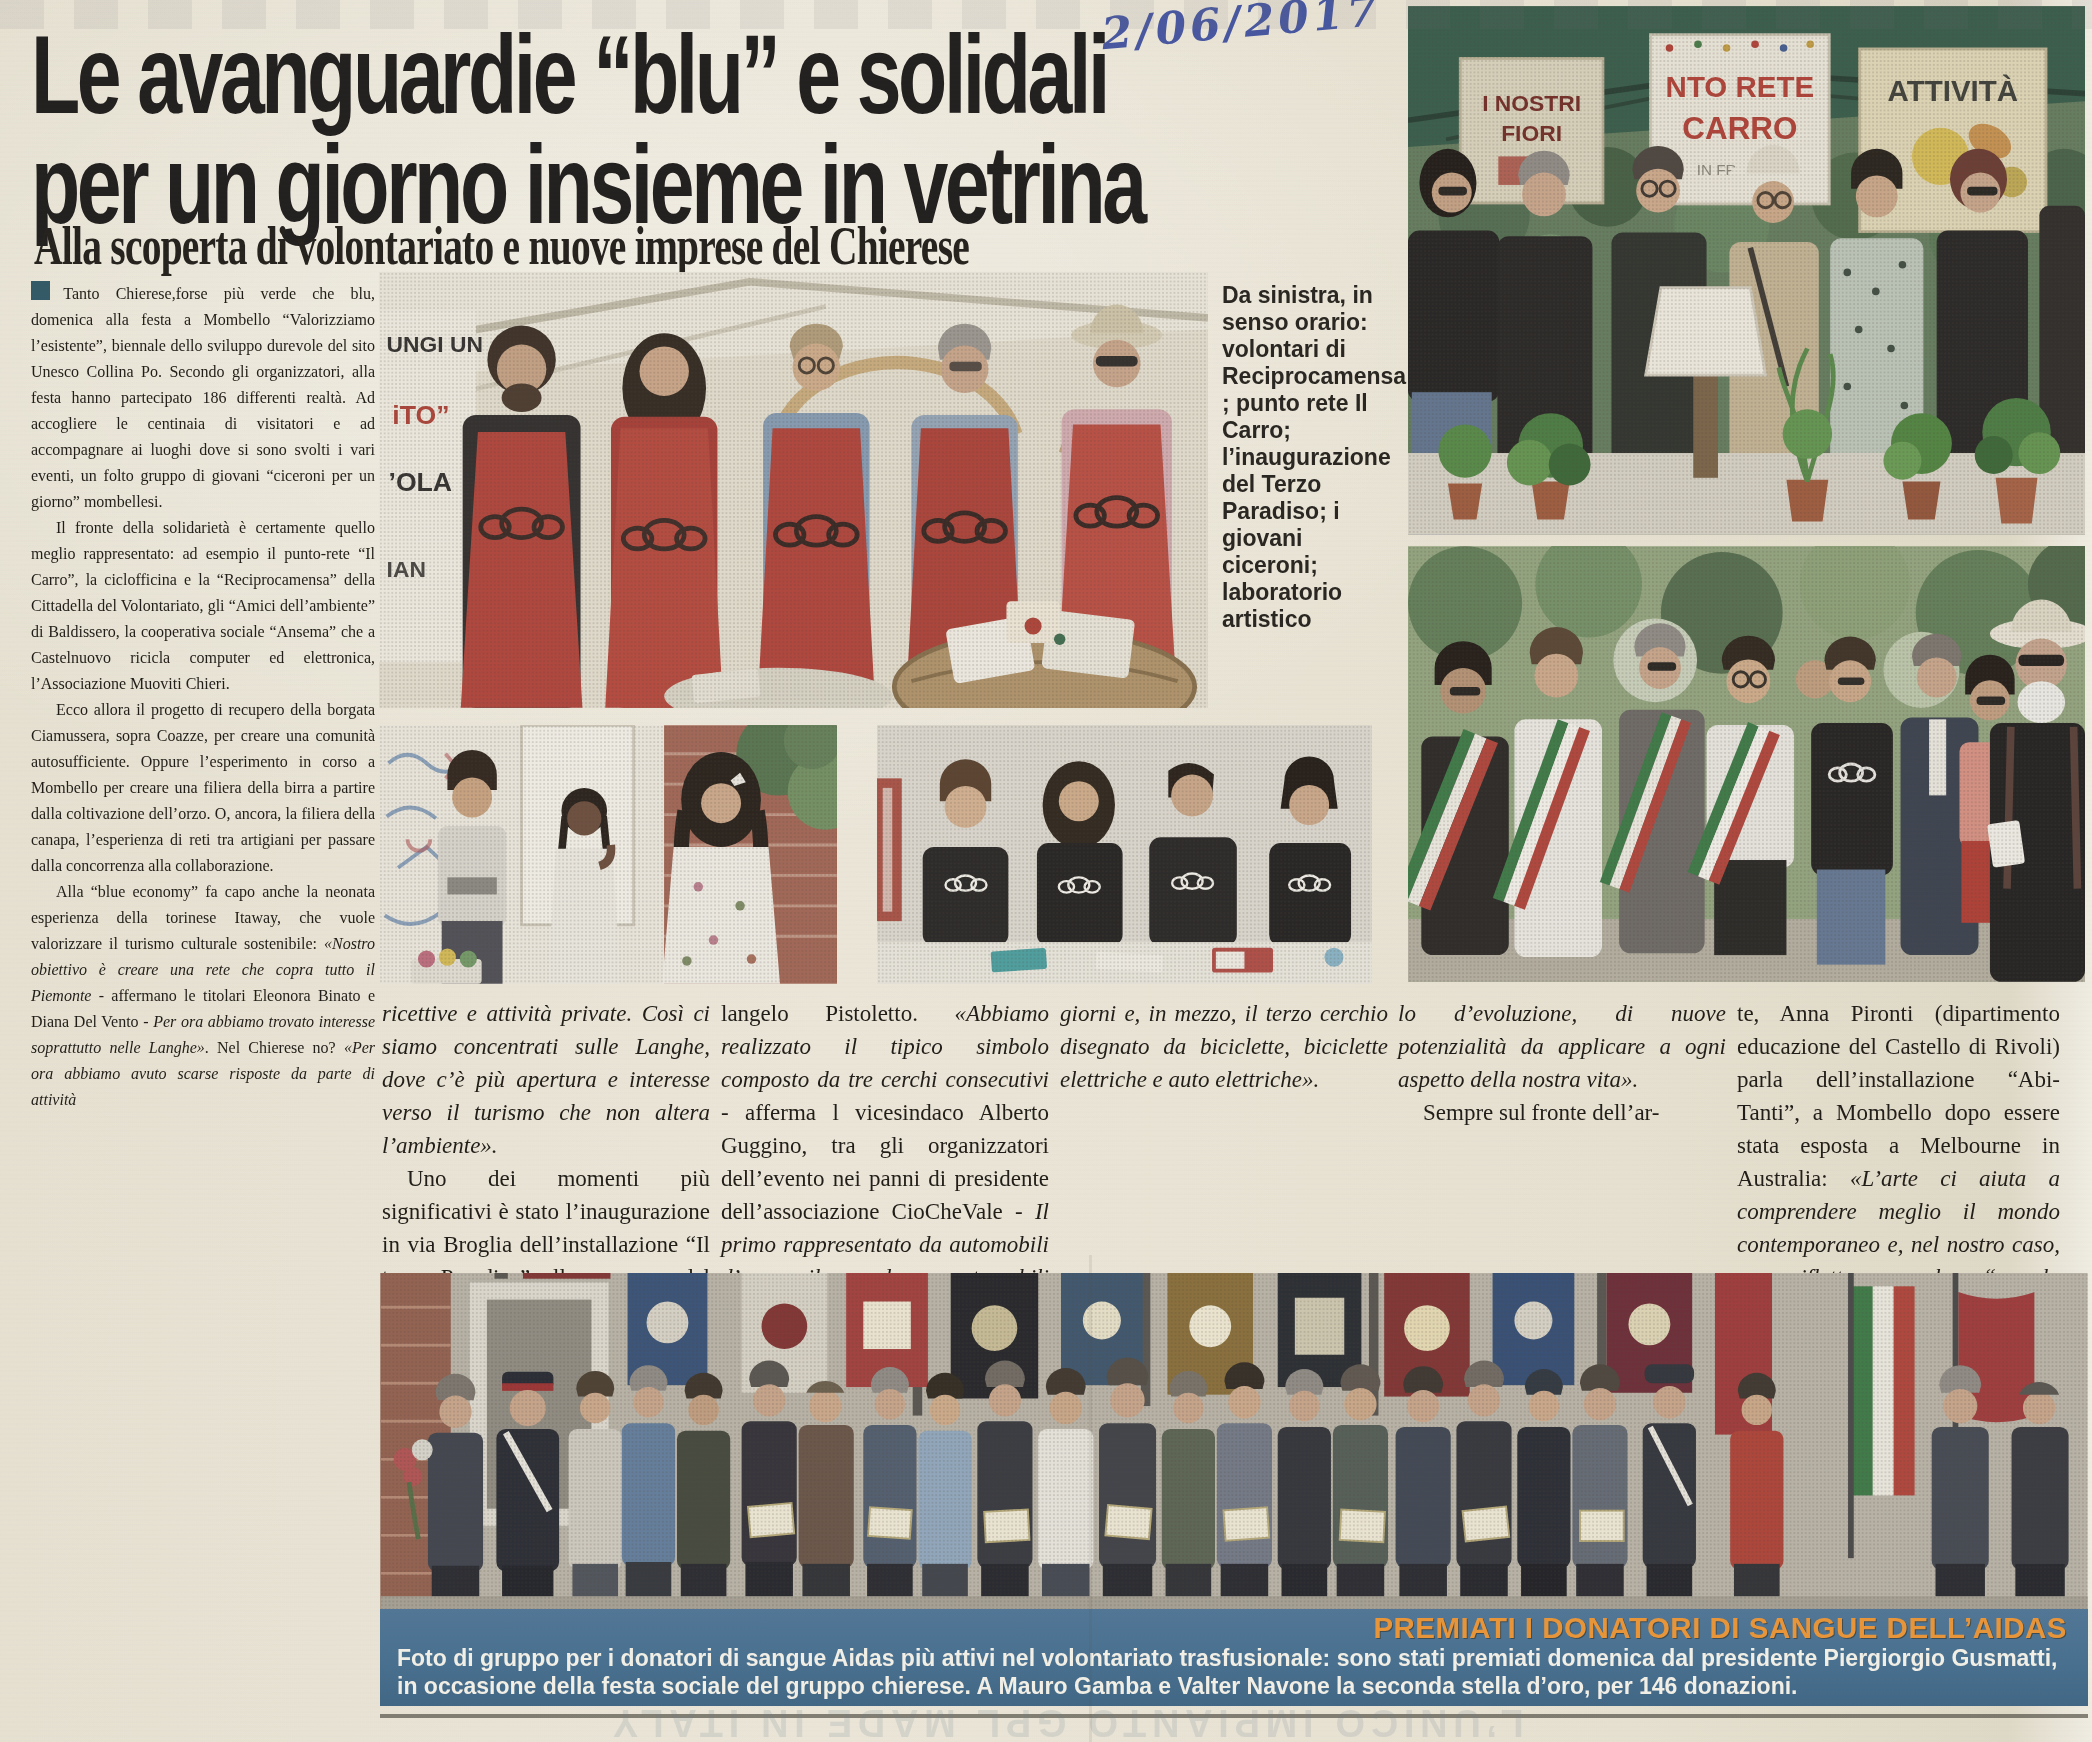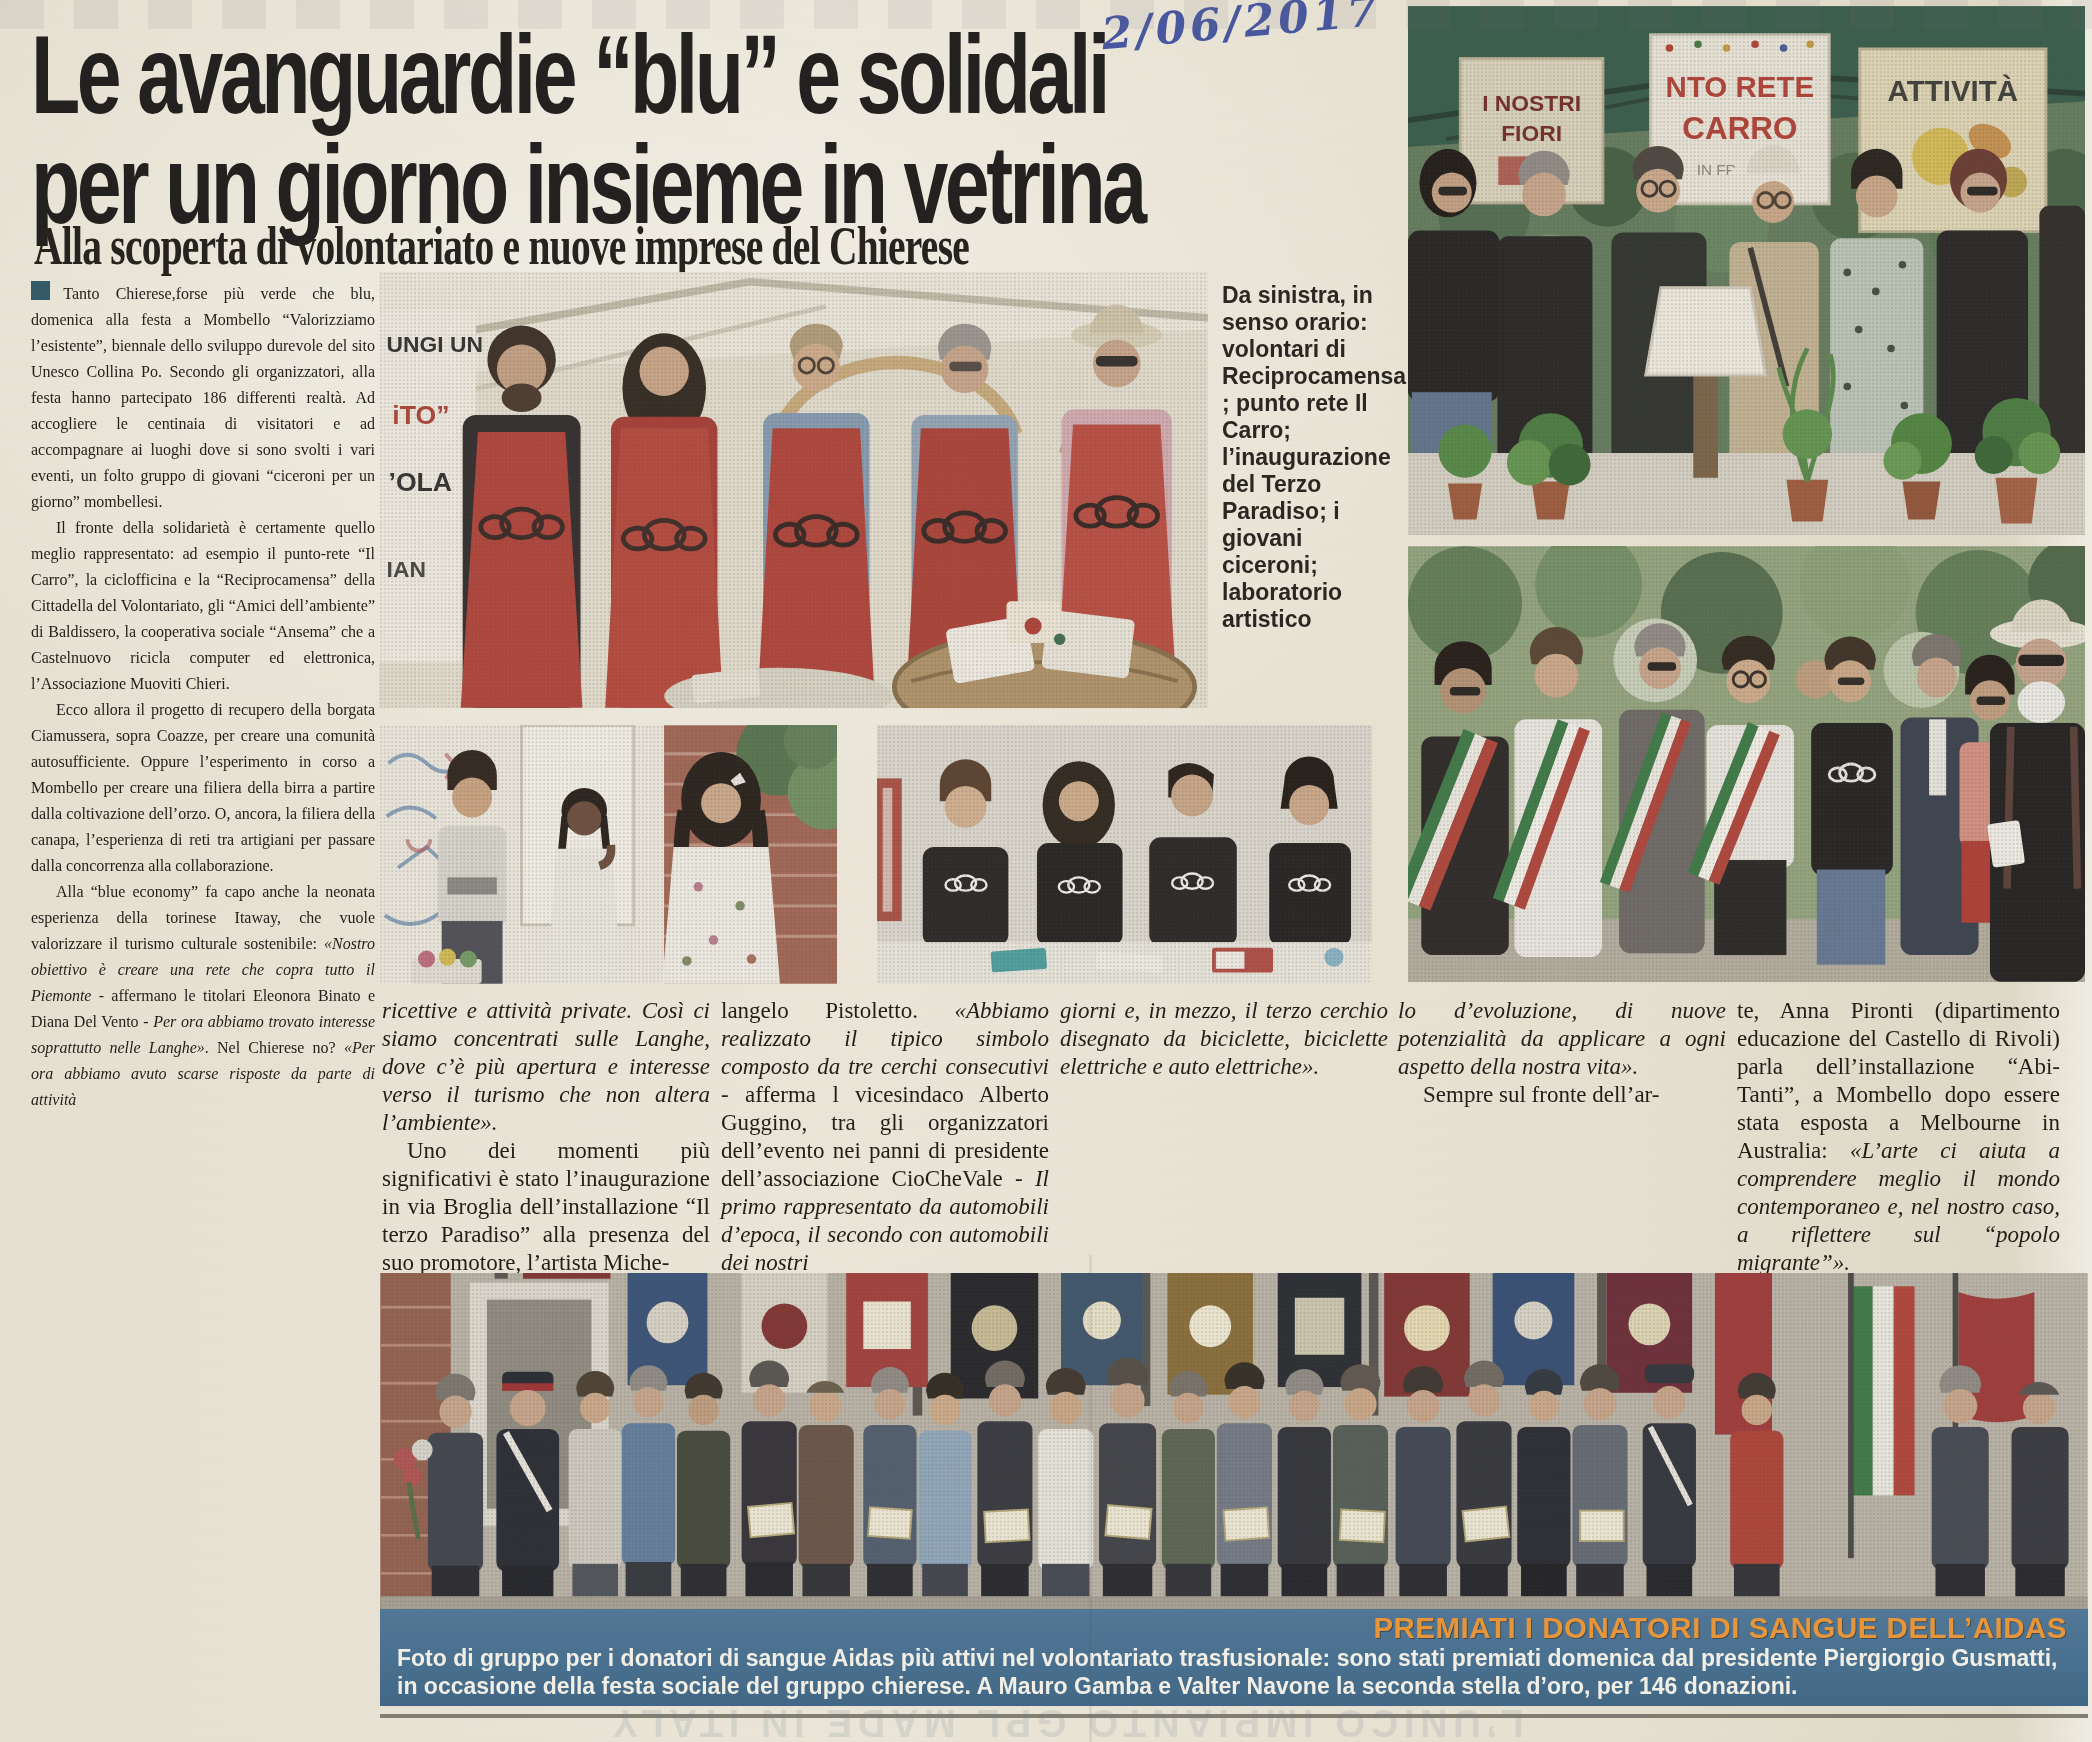--- a/index.html
+++ b/index.html
@@ -16,21 +16,21 @@
       font-size:112px;letter-spacing:-4.8px;white-space:nowrap;
       transform:scaleX(.72);transform-origin:left top;line-height:1;}
   .subhl{font-family:"Liberation Serif",serif;font-weight:bold;color:#26231f;
       font-size:54px;letter-spacing:-1px;white-space:nowrap;
       transform:scaleX(.73);transform-origin:left top;}
   .handwrite{font-family:"DejaVu Serif",serif;font-style:italic;font-weight:bold;
       font-size:44px;color:#2c3f96;transform:rotate(-5deg);letter-spacing:3.8px;opacity:.85;}
   
   .bodycol{font-family:"Liberation Serif",serif;text-align:justify;color:#211d18;}
   .lead{font-size:16px;line-height:26px;width:344px;}
-  .row2{font-size:23px;line-height:28px;width:328px;}
+  .row2{font-size:23px;line-height:33px;width:328px;}
   .bodycol p{margin:0;text-indent:25px;}
   .bodycol p.noind{text-indent:0;}
   .it{font-style:italic;}
   .sqbullet{display:inline-block;width:19px;height:19px;background:#335a66;
       margin-right:13.3px;vertical-align:baseline;transform:translateY(1px);}
   
   .photocap{font-family:"Liberation Sans",sans-serif;font-weight:bold;
       font-size:23px;line-height:27px;color:#2a2722;text-align:left;}
   
   .photo{position:absolute;overflow:hidden;filter:saturate(.82) contrast(.9) brightness(1.03);}

